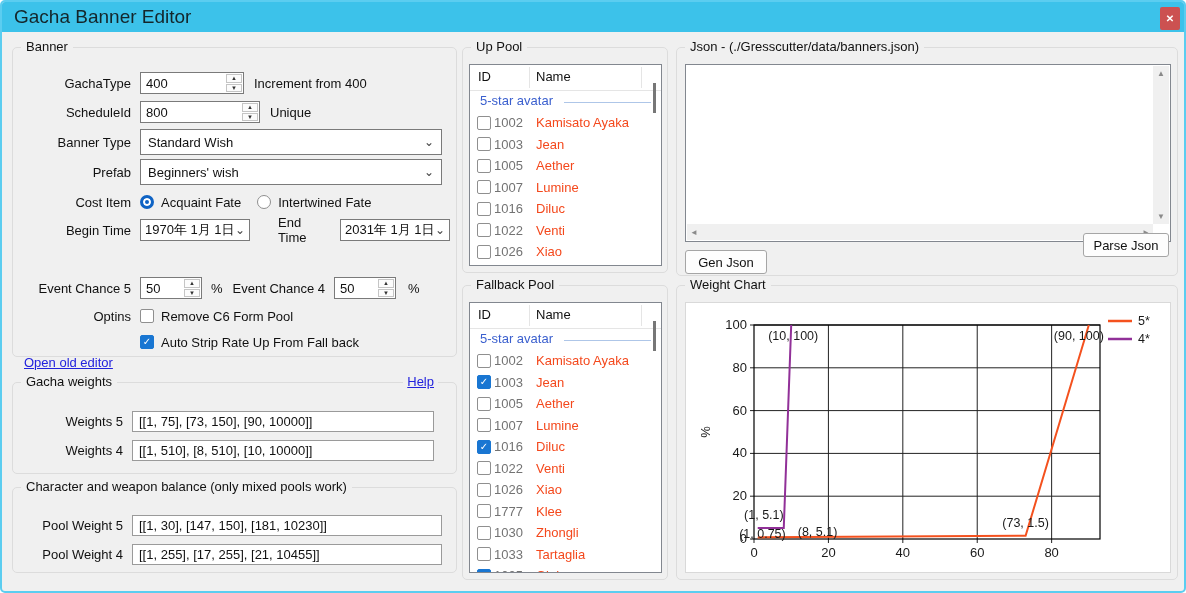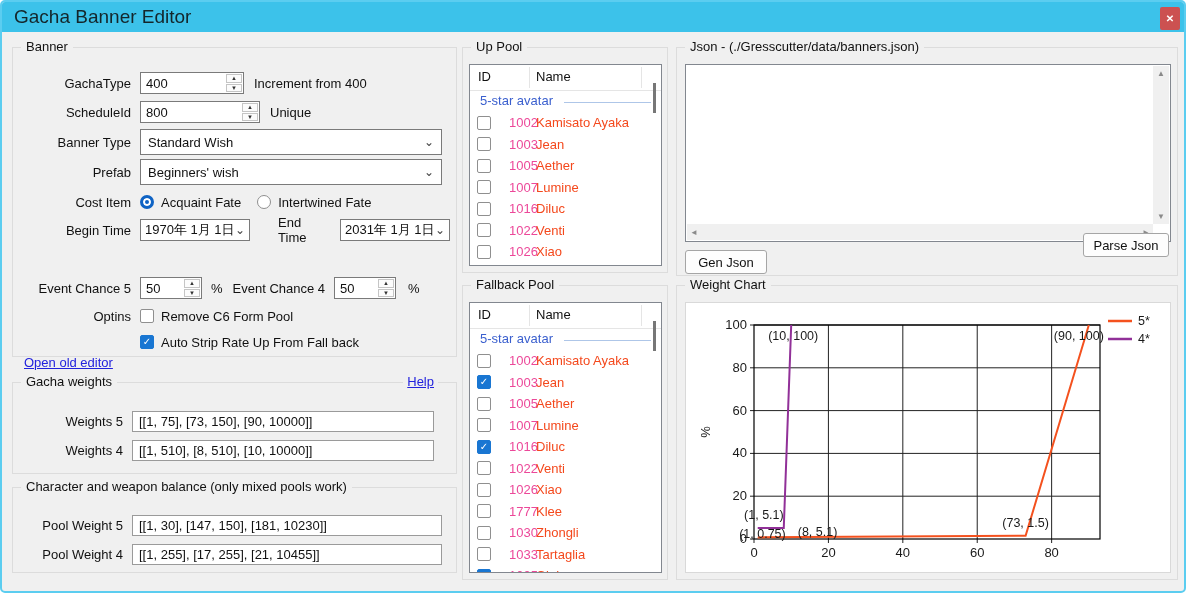--- a/index.html
+++ b/index.html
@@ -1,21 +1,21 @@
 <!DOCTYPE html>
 <html><head>
 <meta charset="utf-8">
 <style>
   html,body{margin:0;padding:0;}
   body{width:1186px;height:593px;position:relative;font-family:"Liberation Sans",sans-serif;font-size:13px;color:#111;background:#fff;}
   .window{position:absolute;inset:0;border:2px solid #5bcdf0;border-radius:5px;background:#f0f0f0;overflow:hidden;box-sizing:border-box;}
   .titlebar{position:absolute;top:0;left:0;right:0;height:30px;background:#3cc2ea;display:flex;align-items:center;}
   .titlebar .title{margin-left:12px;color:#14262b;font-size:19px;}
   .close-btn{position:absolute;right:4px;top:5px;width:20px;height:23px;background:#cc5151;border-radius:2px;display:flex;align-items:center;justify-content:center;color:#fff;font-size:10px;font-weight:bold;cursor:pointer;}
-  .group{position:absolute;border:1px solid #dcdcdc;border-radius:0;box-sizing:border-box;}
+  .group{position:absolute;border:1px solid #dcdcdc;border-radius:5px;box-sizing:border-box;}
   .gtitle{position:absolute;top:-9px;left:8px;background:#f0f0f0;padding:0 5px;white-space:nowrap;}
   .frow{position:absolute;height:22px;display:flex;align-items:center;}
   .flabel{width:112px;text-align:right;padding-right:9px;flex:none;white-space:nowrap;}
   .hint{margin-left:10px;white-space:nowrap;}
   .spin{display:flex;align-items:stretch;border:1px solid #7a7a7a;background:#fff;height:22px;box-sizing:border-box;}
   .spin .val{flex:1;display:flex;align-items:center;padding-left:5px;}
   .spin .btns{width:16px;display:flex;flex-direction:column;padding:1px;}
   .spin .sbtn{flex:1;display:flex;align-items:center;justify-content:center;font-size:6px;color:#333;border:1px solid #c5c5c5;background:#fcfcfc;}
   .spin .sbtn:first-child{margin-bottom:1px;}
   .combo{border:1px solid #7a7a7a;background:#fff;height:22px;display:flex;align-items:center;padding:12px 7px;box-sizing:border-box;}
@@ -35,21 +35,21 @@
   .plist-header .h-id{position:absolute;left:8px;top:4px;}
   .plist-header .h-name{position:absolute;left:66px;top:4px;}
   .plist-header .vsep1{position:absolute;left:59px;top:2px;bottom:2px;width:1px;background:#e5e5e5;}
   .plist-header .vsep2{position:absolute;left:171px;top:2px;bottom:2px;width:1px;background:#e5e5e5;}
   .plist-section{position:absolute;top:25px;left:0;right:0;height:22px;}
   .plist-section .sec-label{position:absolute;left:10px;top:3px;color:#3a5fce;}
   .plist-section .sec-line{position:absolute;left:94px;right:10px;top:12px;height:1px;background:#aec6e8;}
   .rows{position:absolute;top:47px;left:0;right:0;}
   .pool-row{position:relative;height:21.5px;display:flex;align-items:center;}
   .pool-row .cb{margin-left:7px;}
-  .pool-row .rid{position:absolute;left:39px;color:#ec4899;}
+  .pool-row .rid{position:absolute;left:24px;color:#737373;}
   .pool-row .rname{position:absolute;left:66px;color:#f4481c;white-space:nowrap;}
   .vthumb{position:absolute;right:5px;top:18px;width:3px;height:30px;background:#777;}
   .btn{position:absolute;background:#fdfdfd;border:1px solid #a5a5a5;border-radius:3px;display:flex;align-items:center;justify-content:center;height:24px;box-sizing:border-box;cursor:pointer;}
   .jsonarea{position:absolute;background:#fff;border:1px solid #82878f;box-sizing:border-box;}
   .vscroll{position:absolute;top:1px;right:1px;bottom:17px;width:16px;background:#f0f0f0;display:flex;flex-direction:column;justify-content:space-between;align-items:center;}
   .hscroll{position:absolute;left:1px;right:17px;bottom:1px;height:16px;background:#f0f0f0;display:flex;justify-content:space-between;align-items:center;}
   .sarrow{color:#8a8a8a;font-size:8px;padding:3px;}
   .chart-panel{position:absolute;left:8px;top:16px;width:486px;height:271px;background:#fff;border:1px solid #d9d9d9;box-sizing:border-box;}
 </style>
 </head>

